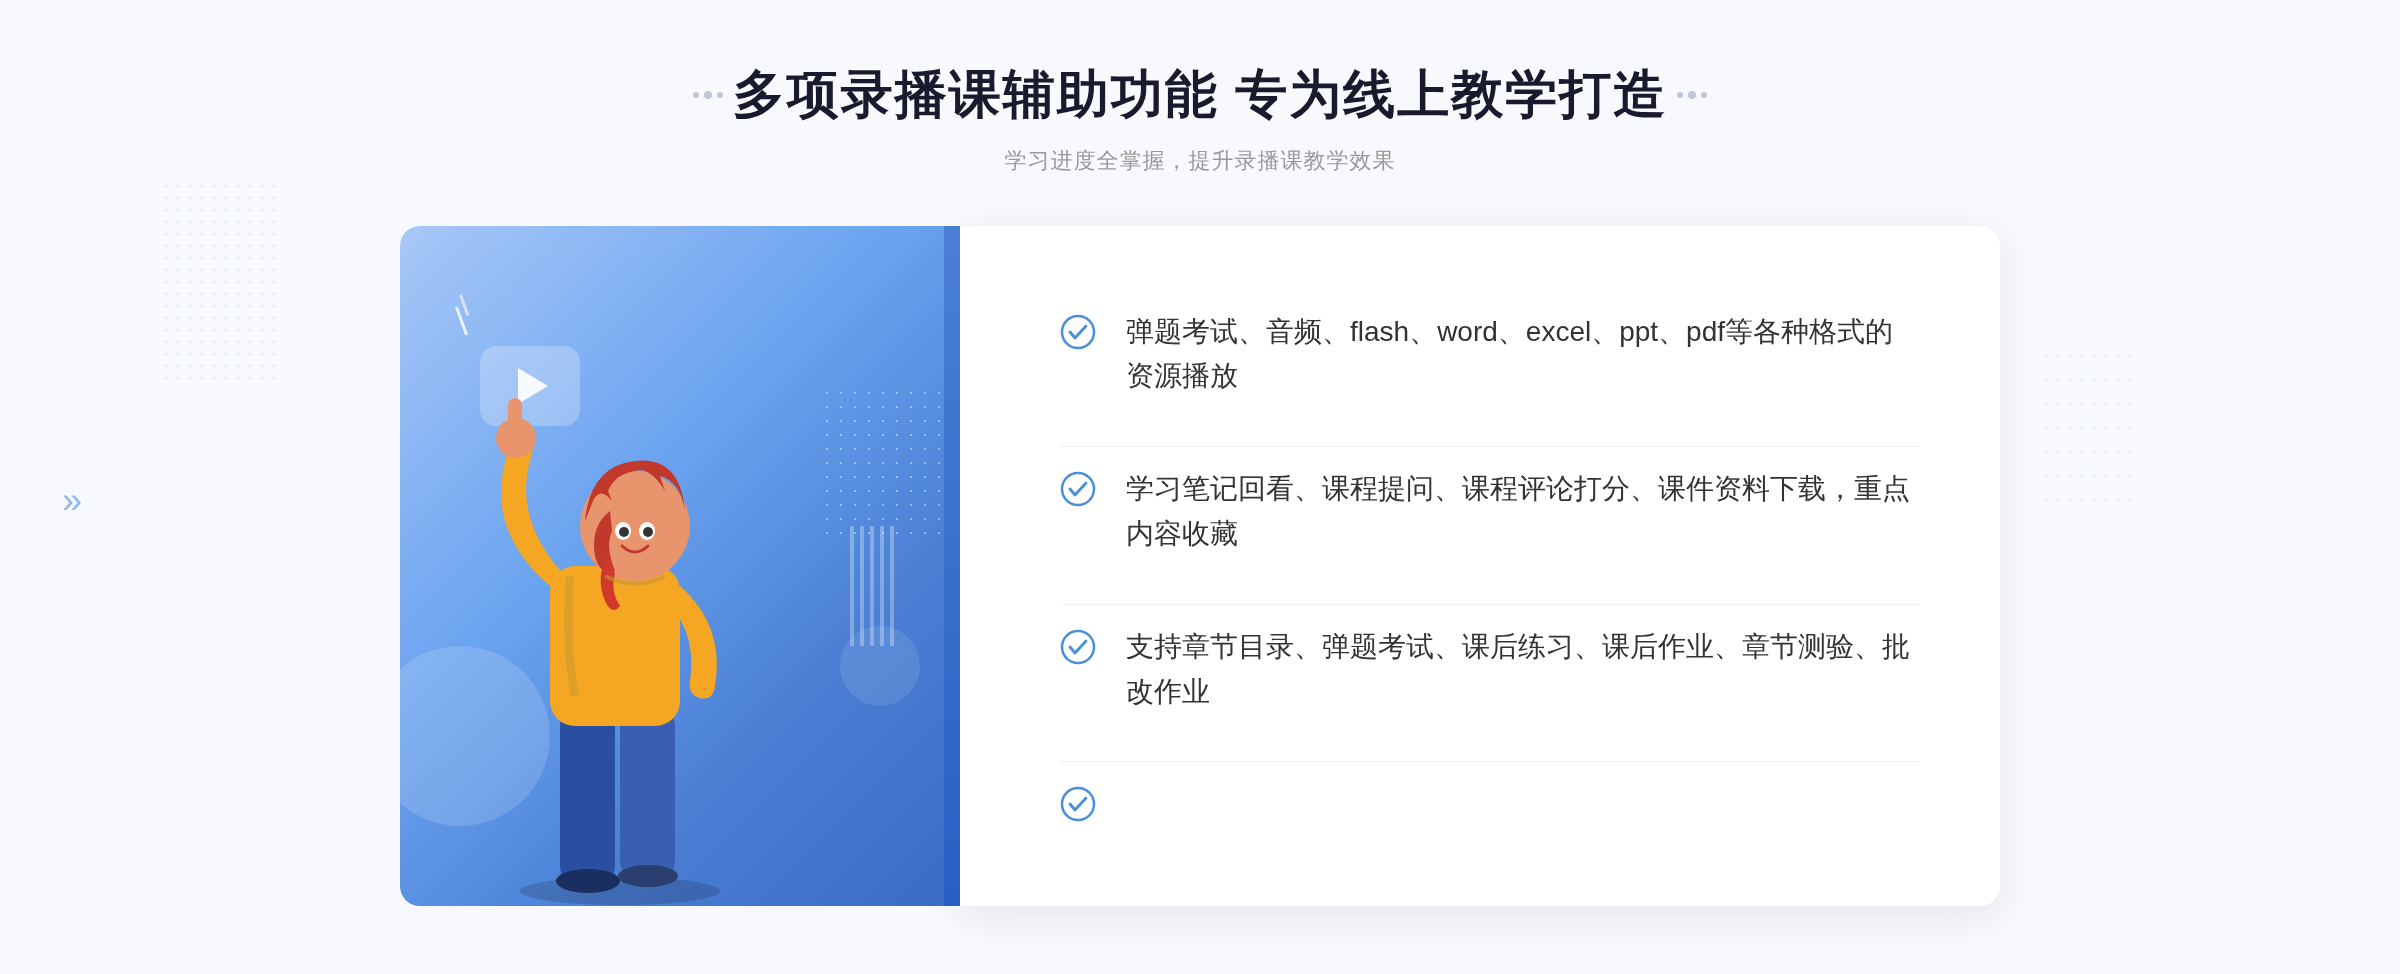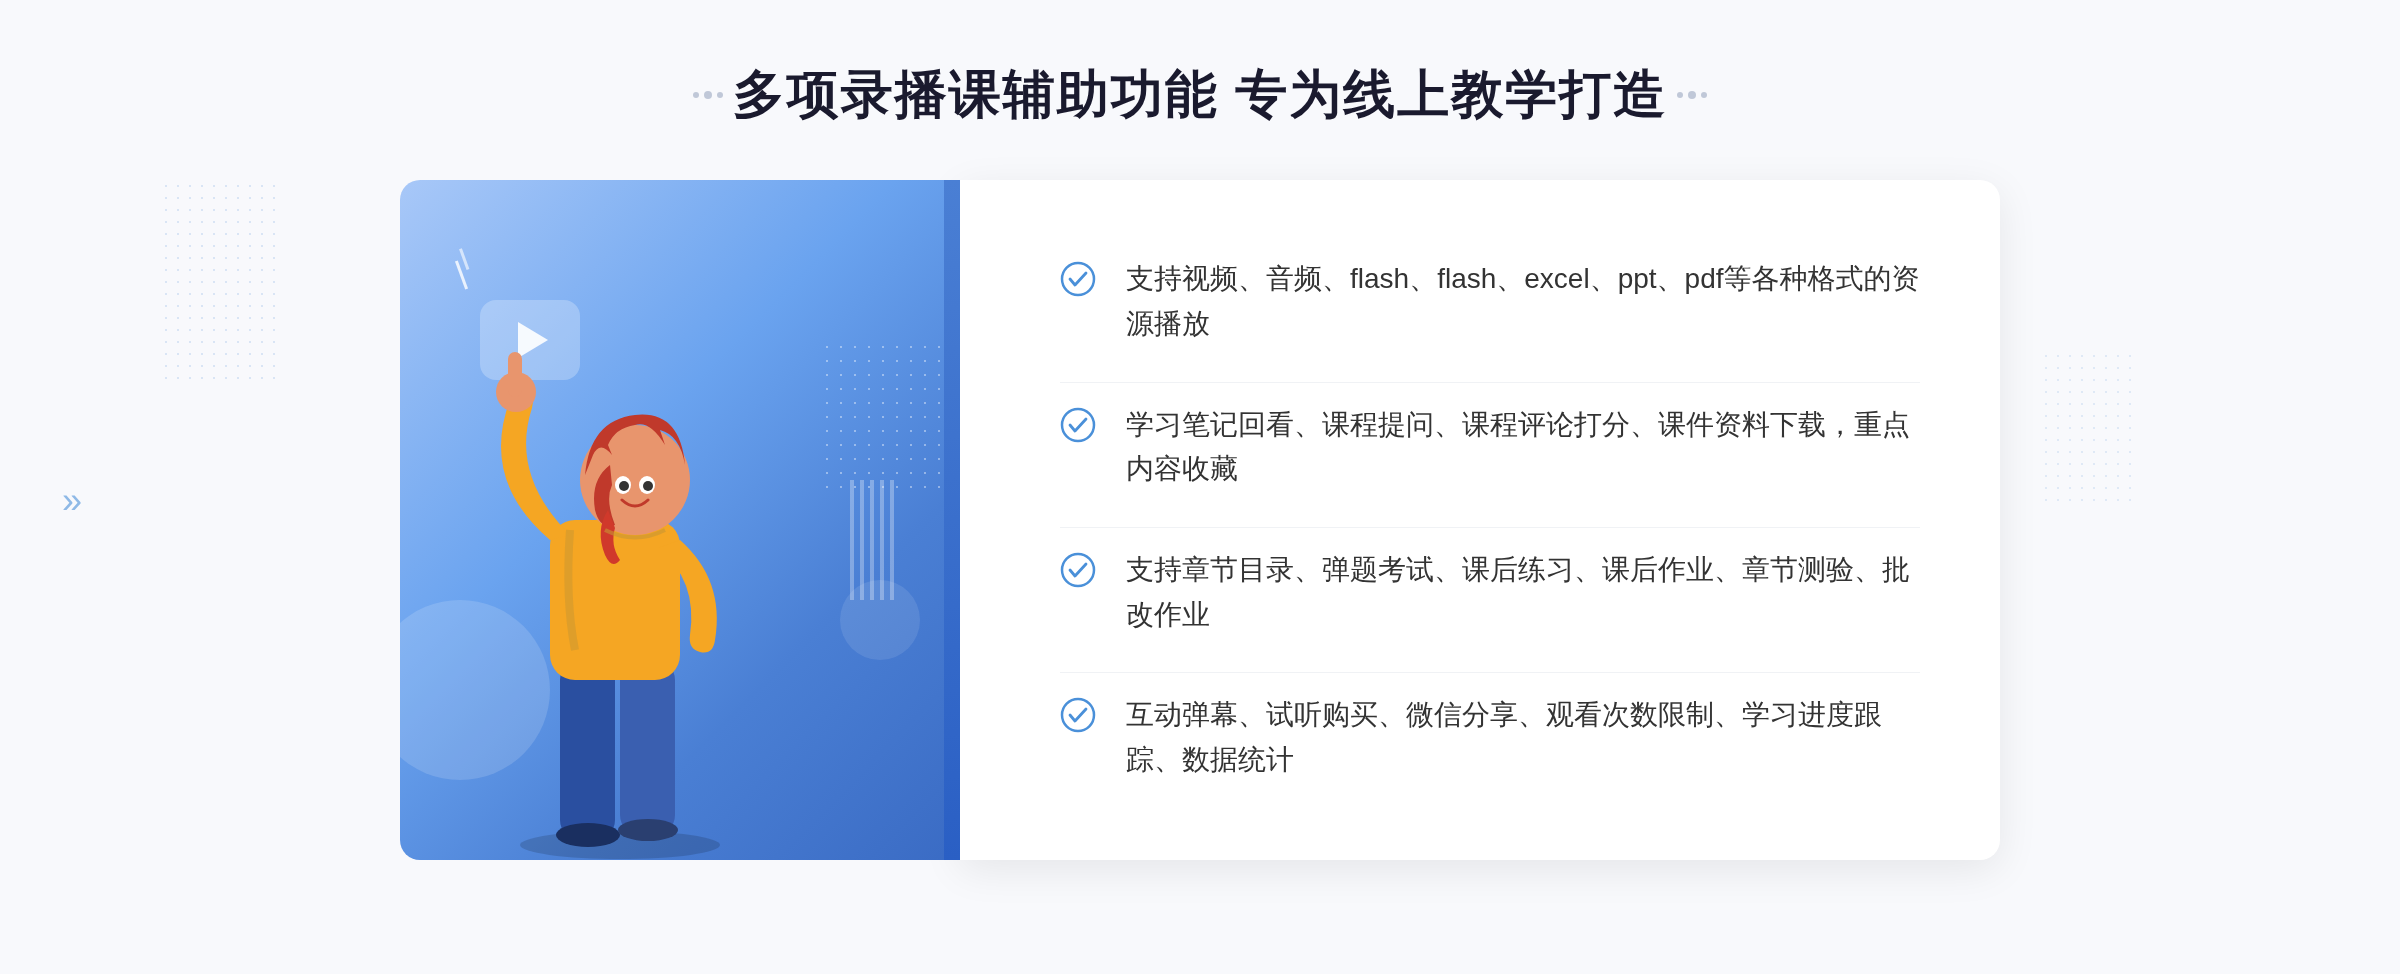--- a/index.html
+++ b/index.html
@@ -297,20 +297,21 @@
           <span></span>
           <span></span>
       </div>
       <h1 class="main-title">多项录播课辅助功能 专为线上教学打造</h1>
       <div class="dots-decoration">
         <span></span>
           <span></span>
           <span></span>
       </div>
     </div>
+    <p class="subtitle">学习进度全掌握，提升录播课教学效果</p>
   </div>
 
   <div class="content-area">
 
     <div class="illustration-panel">
       <div class="blue-accent-bar"></div>
 
       <div class="light-rays"></div>
 
       <div class="play-bubble">
@@ -368,21 +369,21 @@
 
     <div class="features-panel">
 
       <div class="feature-item">
         <div class="check-icon">
           <svg viewBox="0 0 36 36" xmlns="http://www.w3.org/2000/svg">
             <circle cx="18" cy="18" r="16" fill="none" stroke="#4a90d9" stroke-width="2.5"></circle>
             <polyline points="10,18 15,24 26,12" fill="none" stroke="#4a90d9" stroke-width="2.8" stroke-linecap="round" stroke-linejoin="round"></polyline>
           </svg>
         </div>
-        <span class="feature-text">支持视频、音频、flash、flash、excel、ppt、pdf等各种格式的资源播放</span>
+        <span class="feature-text">弹题考试、音频、flash、word、excel、ppt、pdf等各种格式的资源播放</span>
       </div>
 
       <div class="feature-item">
         <div class="check-icon">
           <svg viewBox="0 0 36 36" xmlns="http://www.w3.org/2000/svg">
             <circle cx="18" cy="18" r="16" fill="none" stroke="#4a90d9" stroke-width="2.5"></circle>
             <polyline points="10,18 15,24 26,12" fill="none" stroke="#4a90d9" stroke-width="2.8" stroke-linecap="round" stroke-linejoin="round"></polyline>
           </svg>
         </div>
         <span class="feature-text">学习笔记回看、课程提问、课程评论打分、课件资料下载，重点内容收藏</span>
@@ -398,19 +399,18 @@
         <span class="feature-text">支持章节目录、弹题考试、课后练习、课后作业、章节测验、批改作业</span>
       </div>
 
       <div class="feature-item">
         <div class="check-icon">
           <svg viewBox="0 0 36 36" xmlns="http://www.w3.org/2000/svg">
             <circle cx="18" cy="18" r="16" fill="none" stroke="#4a90d9" stroke-width="2.5"></circle>
             <polyline points="10,18 15,24 26,12" fill="none" stroke="#4a90d9" stroke-width="2.8" stroke-linecap="round" stroke-linejoin="round"></polyline>
           </svg>
         </div>
-        <span class="feature-text">互动弹幕、试听购买、微信分享、观看次数限制、学习进度跟踪、数据统计</span>
       </div>
 
     </div>
   </div>
 
 </div>
 
 </body></html>

